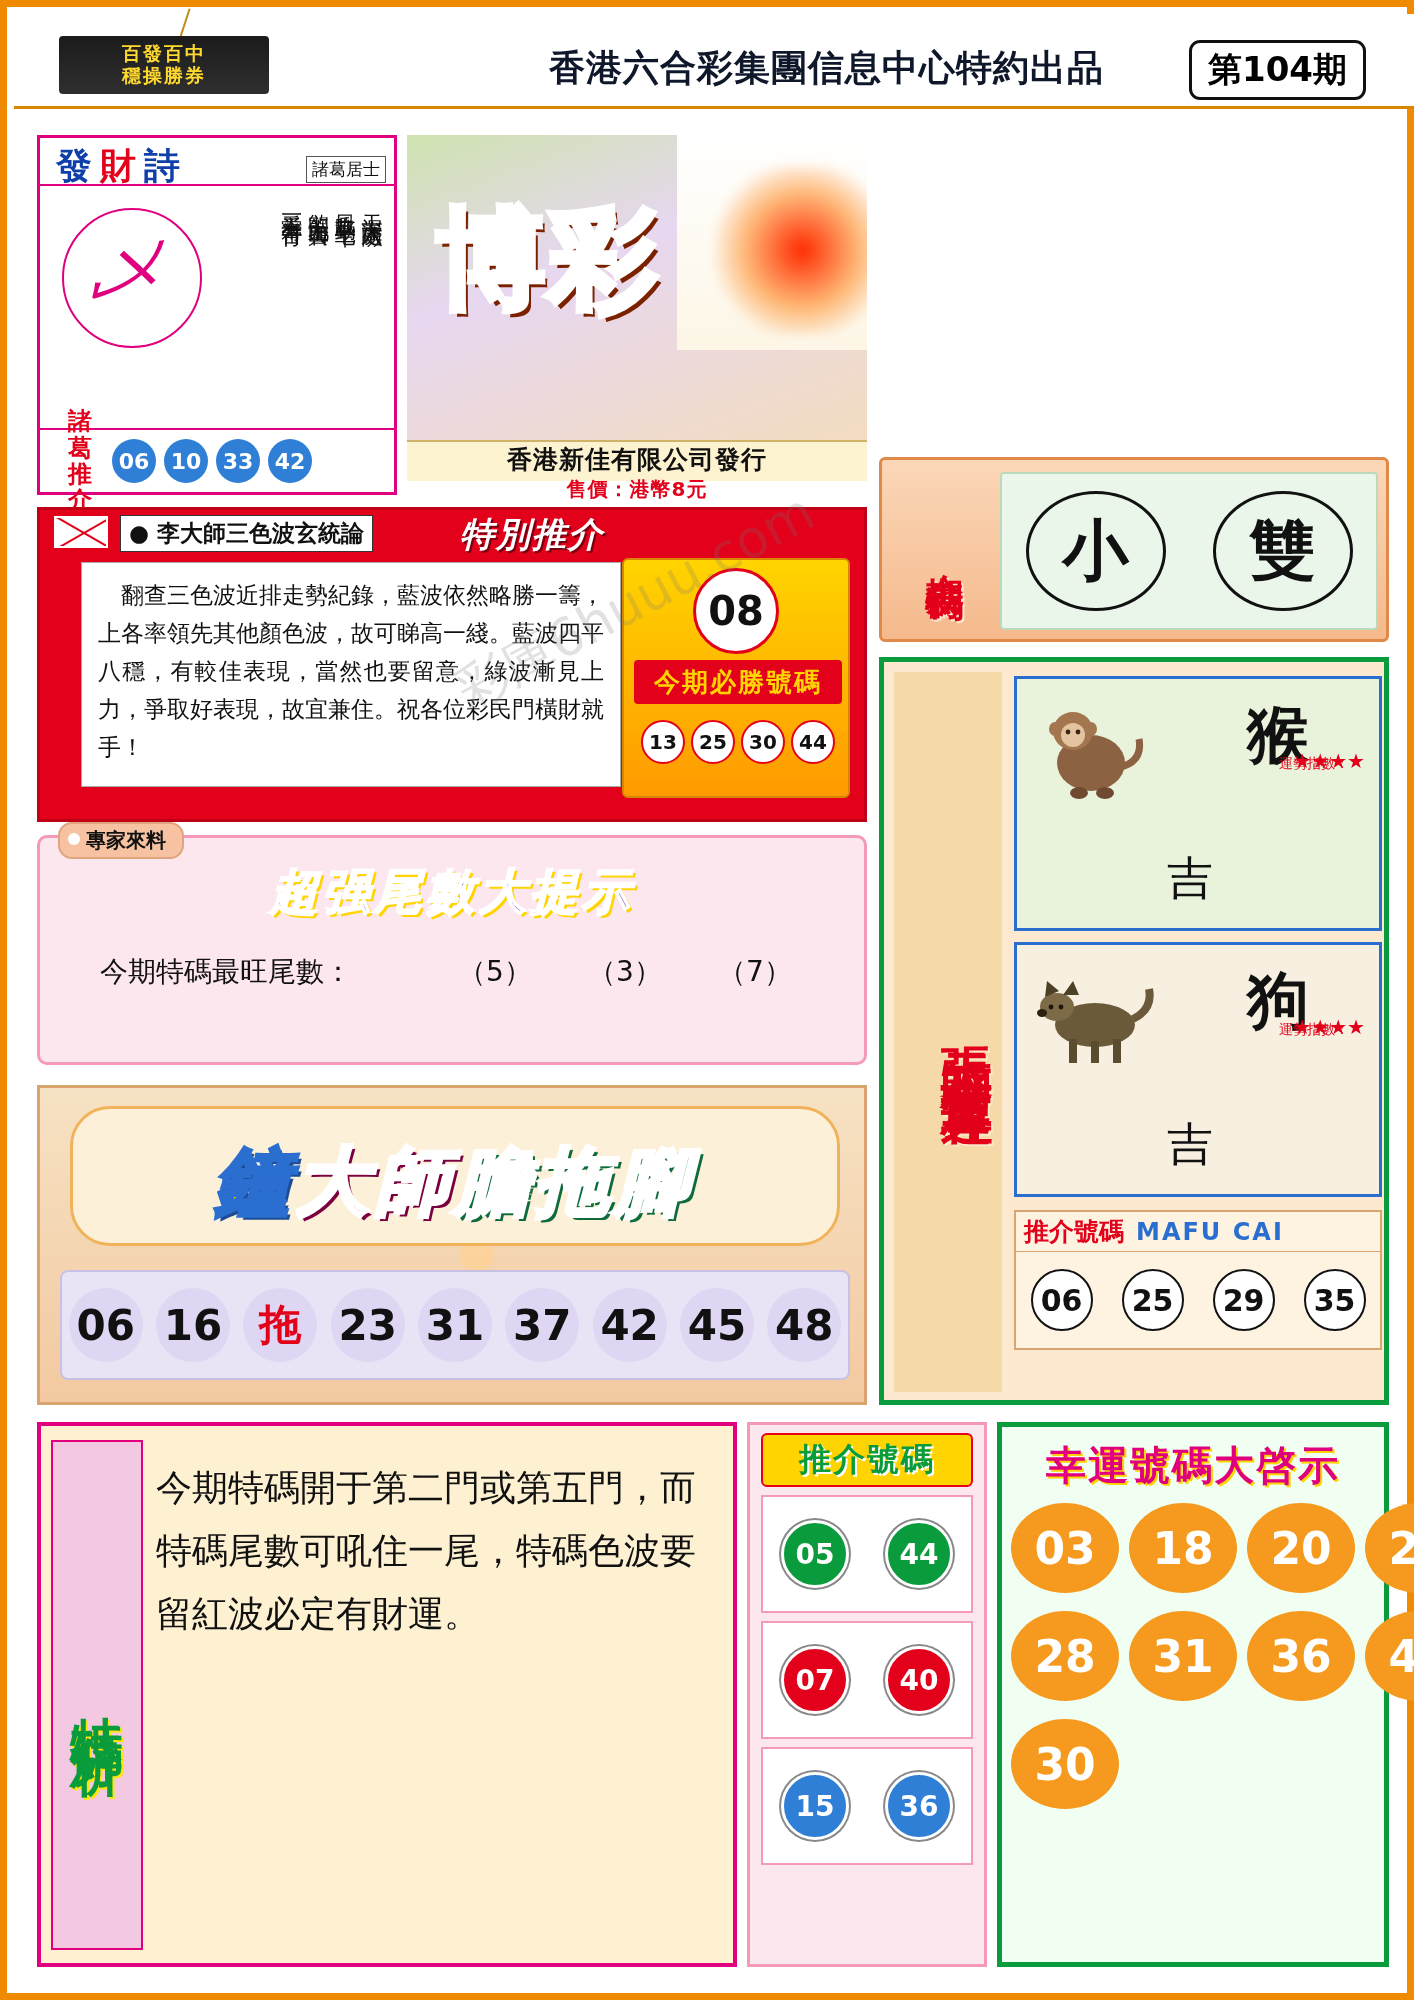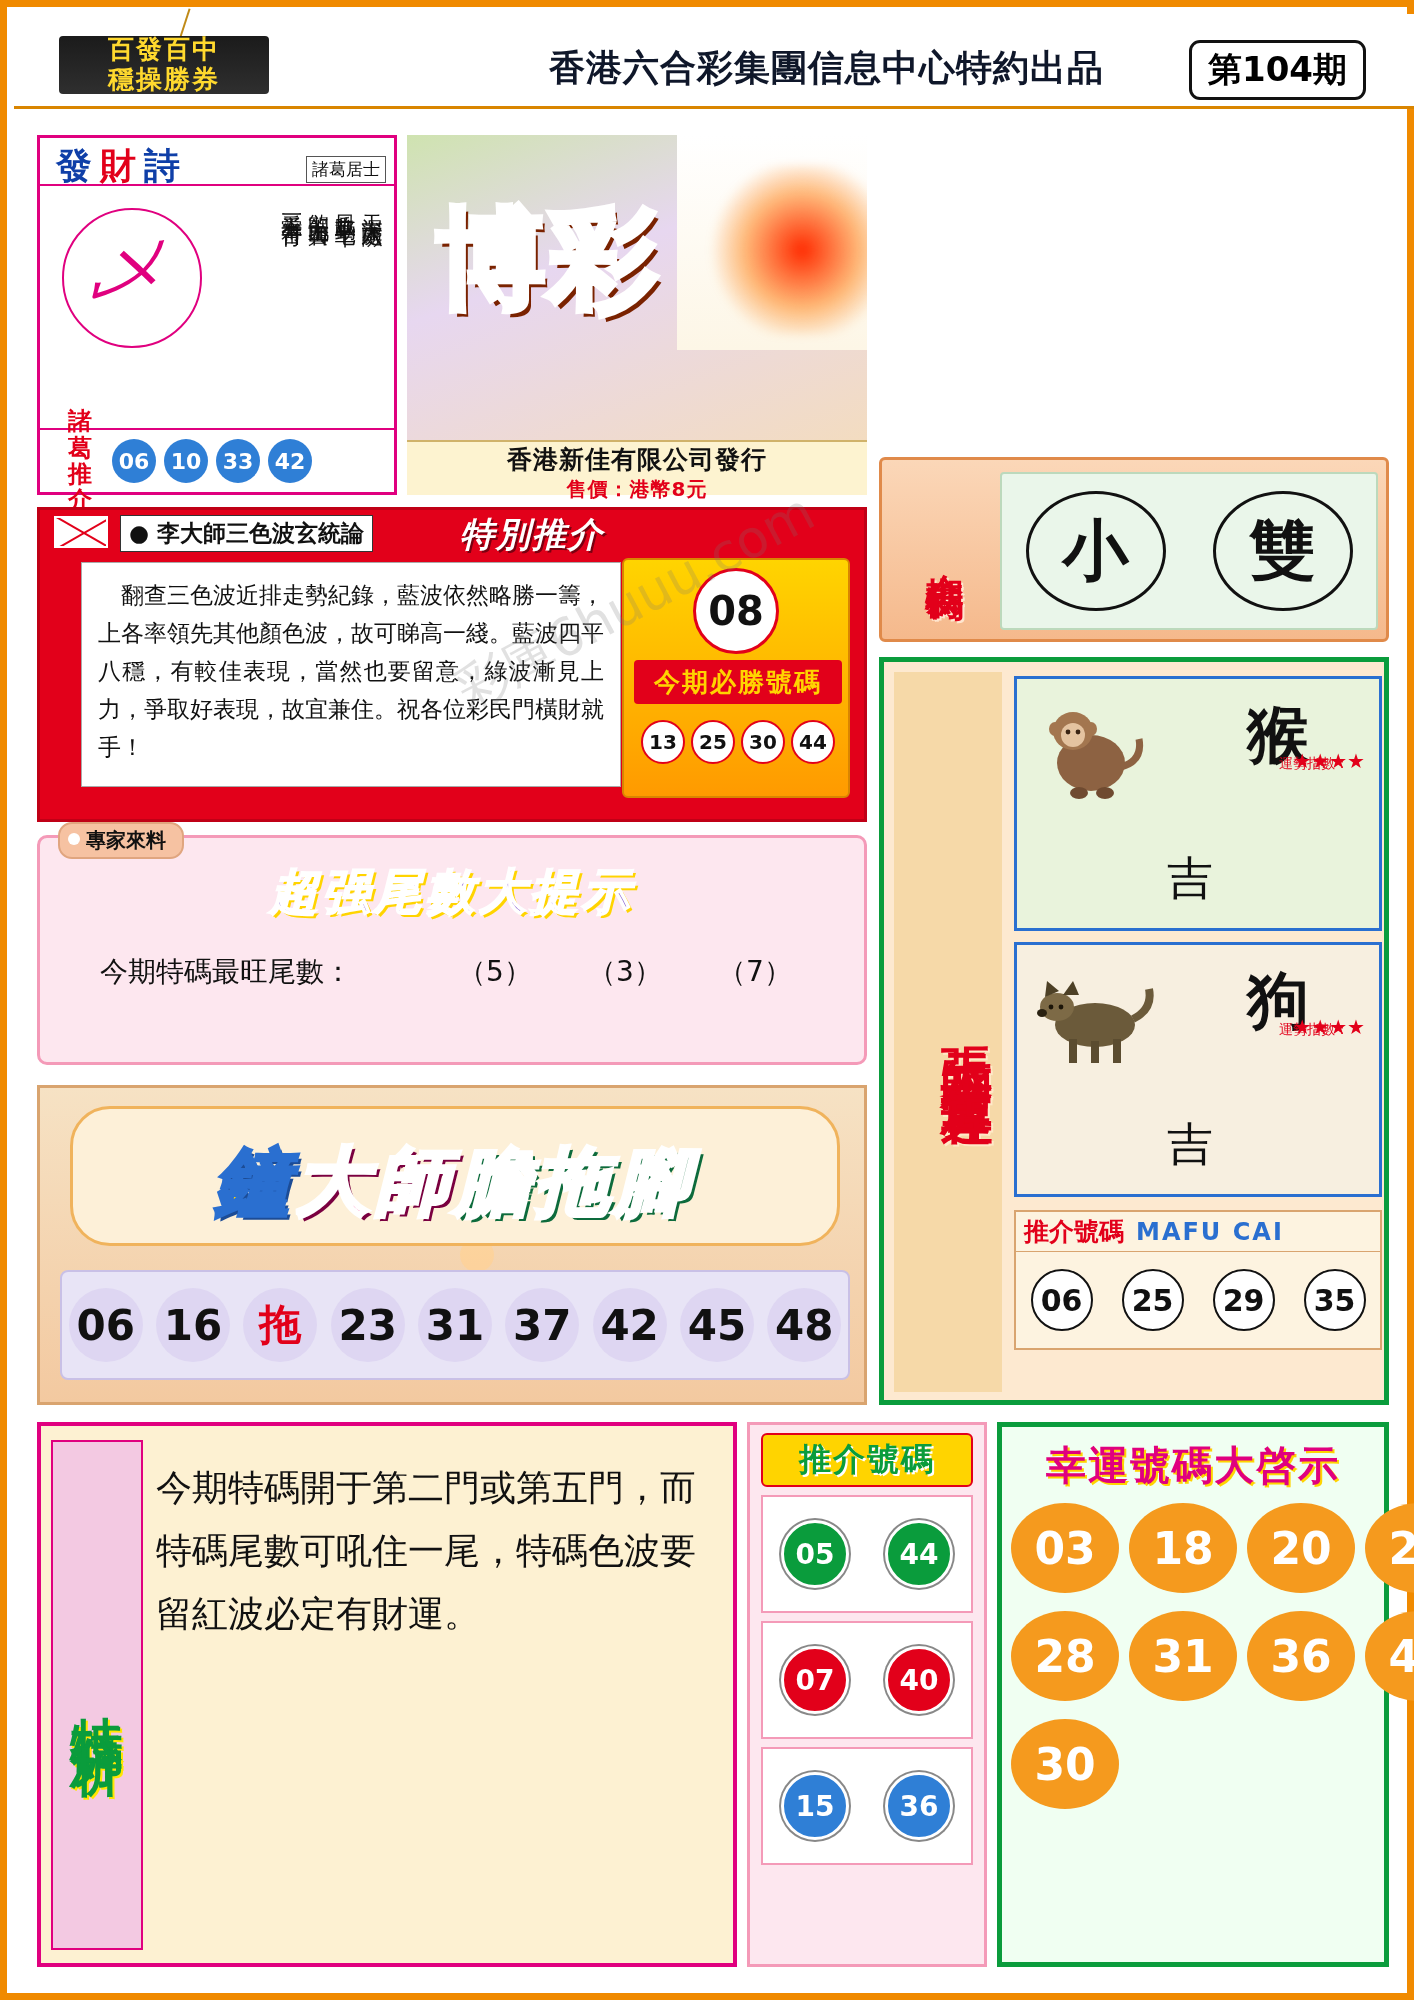--- a/index.html
+++ b/index.html
@@ -21,21 +21,21 @@
     position:absolute; left:7px; top:7px; width:1400px; height:95px;
     background:#ffffff;
     border-bottom:3px solid #d98500;
   }
   .logo-box {
     position:absolute; left:45px; top:22px; width:210px; height:58px;
     background:linear-gradient(180deg,#1b1b1b 0%,#2f2f2f 100%);
     border-radius:4px;
     display:flex; flex-direction:column; align-items:center; justify-content:center;
   }
-  .logo-line { color:#ffd92e; font-size:26px; font-weight:bold; letter-spacing:2px; line-height:1.15; }
+  .logo-line { color:#ffd92e; font-size:19px; font-weight:bold; letter-spacing:2px; line-height:1.15; }
   .header-title {
     position:absolute; left:300px; top:30px; width:790px;
     text-align:right;
     font-size:36px; font-weight:bold; color:#0f172a;
     letter-spacing:1px;
   }
   .issue-box {
     position:absolute; right:48px; top:26px;
     border:3px solid #111; border-radius:11px;
     padding:4px 16px;
@@ -124,21 +124,21 @@
     letter-spacing:4px;
     font-family:"DejaVu Sans","Liberation Sans",sans-serif;
   }
   .banner-purple {
     position:absolute; left:0; top:138px; width:330px; height:120px;
     background:linear-gradient(180deg,#9a8fd8 0%,#6f63c0 100%);
     transform:skewY(-4deg);
     z-index:-1;
   }
   .pub-bar {
-    position:absolute; left:400px; top:433px; width:460px; height:55px;
+    position:absolute; left:400px; top:433px; width:460px; height:41px;
     background:#fdf3d0; border-top:2px solid #d0b26a;
     text-align:center;
   }
   .pub-line1 { font-size:25px; font-weight:bold; color:#111; letter-spacing:1px; margin-top:1px; }
   .pub-line2 { font-size:20px; font-weight:bold; color:#e2001a; letter-spacing:1px; }
 
   
   .special-box {
     position:absolute; left:30px; top:500px; width:830px; height:315px;
     background:#e2001a; border:3px solid #c00016;

